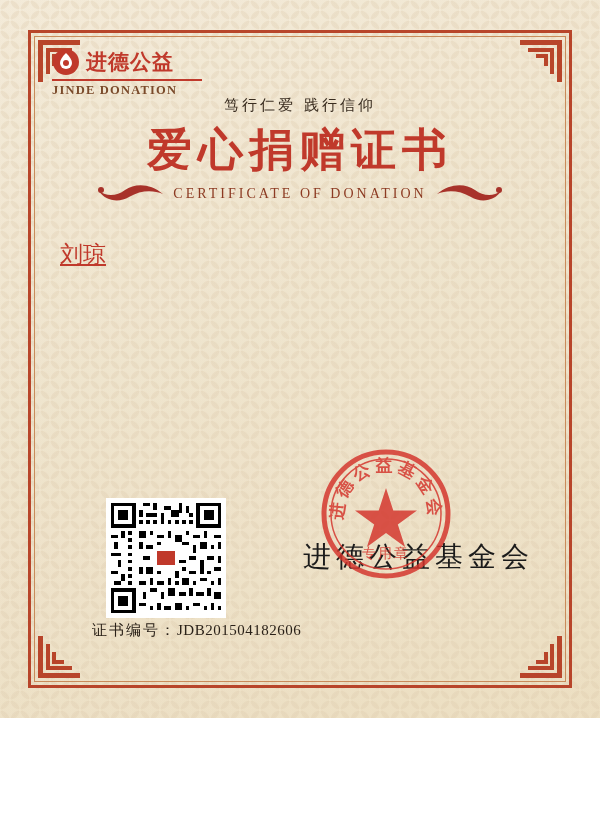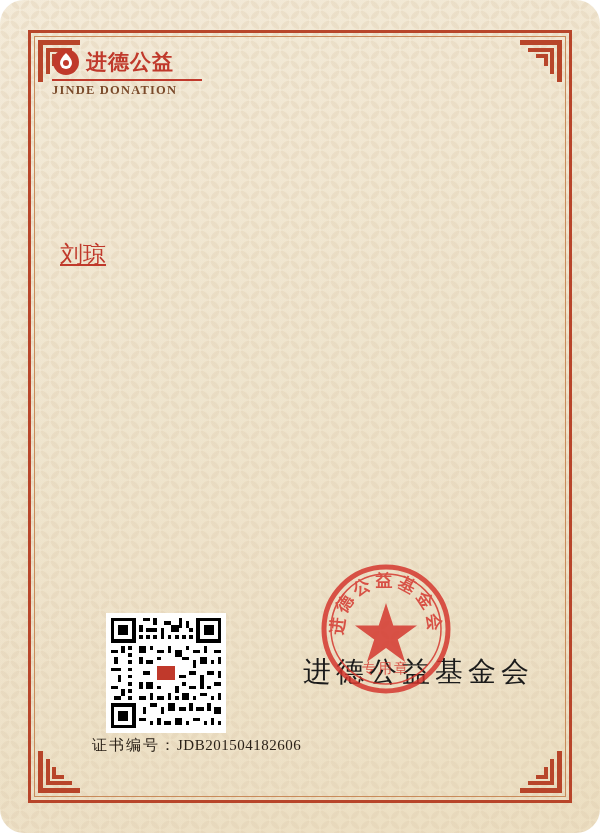--- a/index.html
+++ b/index.html
@@ -10,28 +10,27 @@
     width: 600px;
     height: 833px;
     background: #ffffff;
     font-family: "DejaVu Sans", sans-serif;
     overflow: hidden;
   }
 
   .certificate {
     position: relative;
     width: 600px;
-    height: 833px;
+    height: 718px;
     box-sizing: border-box;
     background:
       radial-gradient(circle at 10px 10px, rgba(220,200,170,0.30) 9px, rgba(0,0,0,0) 10px) 0 0/20px 20px,
       radial-gradient(circle at 10px 10px, rgba(220,200,170,0.30) 9px, rgba(0,0,0,0) 10px) 10px 10px/20px 20px,
       linear-gradient(160deg, #fdf9ec 0%, #f7f0dc 45%, #f3e8cc 100%);
     overflow: hidden;
-    border-radius: 24px;
   }
 
   
   .frame-outer {
     position: absolute;
     left: 28px; top: 30px; right: 28px; bottom: 30px;
     border: 3px solid #b8452a;
     box-sizing: border-box;
   }
   .frame-inner {
@@ -286,20 +285,39 @@
             <path d="M14 5 C10 9 8 12 8 15 a6 6 0 0 0 12 0 c0-3-2-6-6-10 z" fill="#ffffff"></path>
             <circle cx="14" cy="15" r="3" fill="#c0392b"></circle>
           </svg>
         </span>
         <span class="logo-cn">进德公益</span>
       </div>
       <div class="logo-rule"></div>
       <div class="logo-en">JINDE DONATION</div>
     </div>
 
+    <div class="headline">
+      <div class="motto">笃行仁爱  践行信仰</div>
+      <div class="main-title">爱心捐赠证书</div>
+      <div class="sub-title-row">
+        <span class="flourish">
+          <svg viewBox="0 0 70 26" width="70" height="26">
+            <path d="M68 13 C55 2 40 2 30 9 C22 15 12 16 4 10 C10 20 24 22 34 16 C46 9 58 9 68 13 Z" fill="#a8322a"></path>
+            <circle cx="6" cy="9" r="3" fill="#a8322a"></circle>
+          </svg>
+        </span>
+        <span class="sub-title">CERTIFICATE OF DONATION</span>
+        <span class="flourish" style="transform: scaleX(-1);">
+          <svg viewBox="0 0 70 26" width="70" height="26">
+            <path d="M68 13 C55 2 40 2 30 9 C22 15 12 16 4 10 C10 20 24 22 34 16 C46 9 58 9 68 13 Z" fill="#a8322a"></path>
+            <circle cx="6" cy="9" r="3" fill="#a8322a"></circle>
+          </svg>
+        </span>
+      </div>
+    </div>
 
     <div class="recipient">刘琼</div>
 
 
 
     <div class="footer">
 
       <div class="qr">
         <svg viewBox="0 0 33 33" width="118" height="118" shape-rendering="crispEdges">
           <rect width="33" height="33" fill="#ffffff"></rect>

